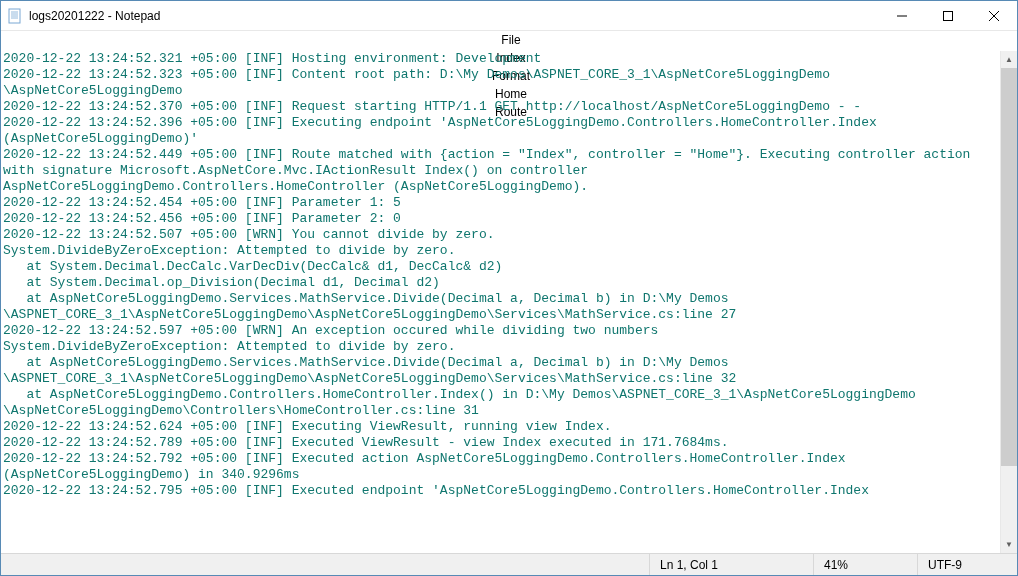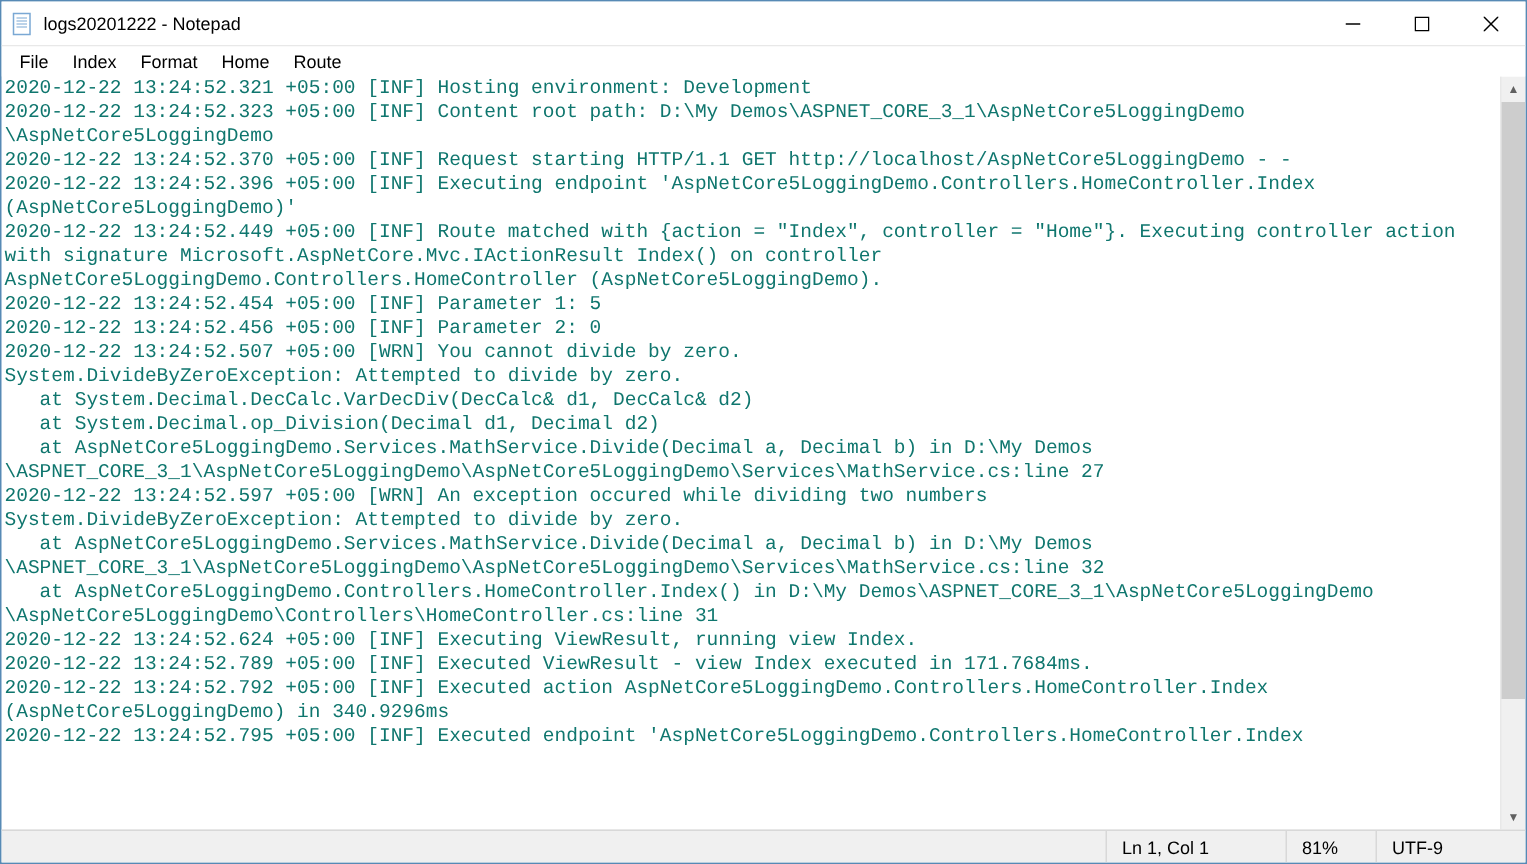--- a/index.html
+++ b/index.html
@@ -48,20 +48,21 @@
       justify-content: center;
       cursor: pointer;
     }
     .menubar {
       height: 20px;
       background: #fff;
       display: flex;
       align-items: center;
       padding-left: 4px;
       font-size: 12px;
+      flex-direction: column;
     }
     .menu-item {
       padding: 2px 8px;
       cursor: pointer;
     }
     .content {
       flex: 1;
       display: flex;
       overflow: hidden;
     }
@@ -103,20 +104,21 @@
       height: 85%;
       background: #cdcdcd;
     }
     .statusbar {
       height: 22px;
       background: #f0f0f0;
       border-top: 1px solid #d8d8d8;
       display: flex;
       align-items: center;
       font-size: 12px;
+      gap: 44px;
     }
     .status-spacer { flex: 1; }
     .status-cell {
       padding: 0 10px;
       border-left: 1px solid #d8d8d8;
       height: 100%;
       display: flex;
       align-items: center;
       min-width: 60px;
     }
@@ -199,15 +201,15 @@
     <div class="scroll-track">
       <div class="scroll-thumb"></div>
     </div>
     <div class="scroll-arrow">▼</div>
   </div>
 </div>
 
 <div class="statusbar">
   <div class="status-spacer"></div>
   <div class="status-cell wide">Ln 1, Col 1</div>
-  <div class="status-cell">81%</div>
+  <div class="status-cell">41%</div>
   <div class="status-cell med">UTF-9</div>
 </div>
 
 </body></html>

